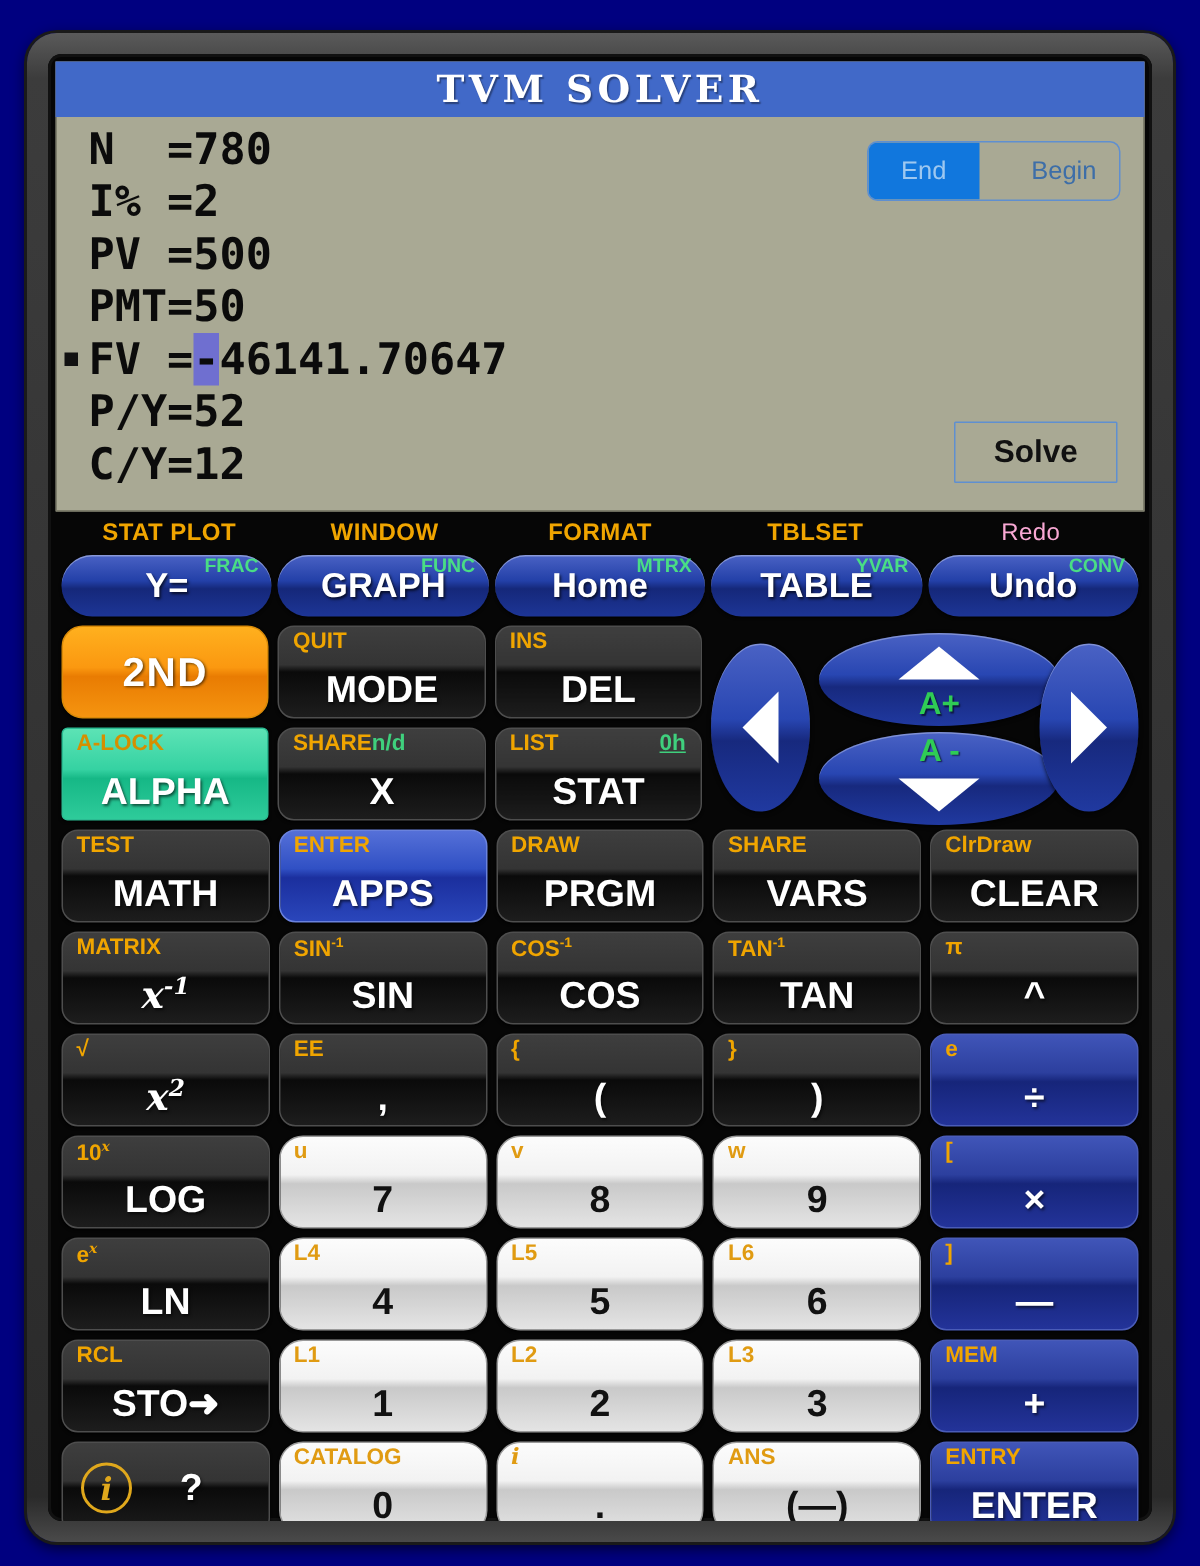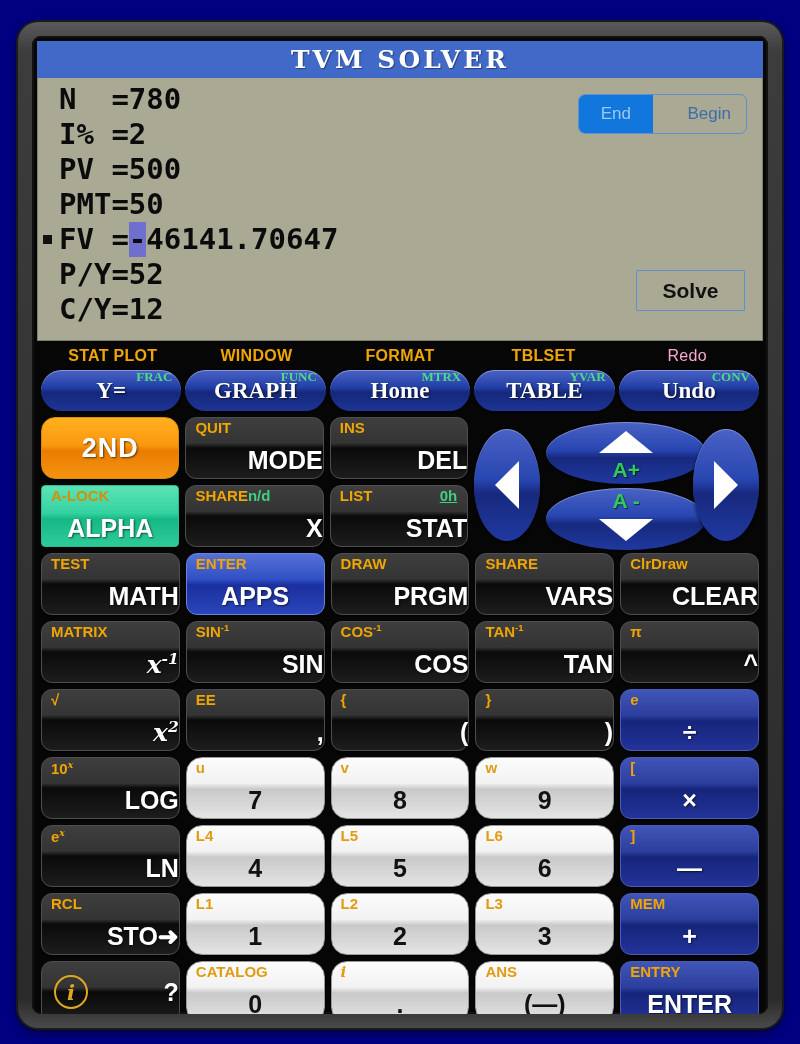--- a/index.html
+++ b/index.html
@@ -57,21 +57,21 @@
     border:1px solid #5f8fd0;overflow:hidden;display:flex;gap:20px;
   }
   .eb-seg{
     flex:1;display:flex;align-items:center;justify-content:center;
     font-size:17px;
   }
   .eb-seg.on{background:#1177dd;color:#9ec8f0;}
   .eb-seg.off{background:transparent;color:#3d6ea8;}
 
   .solve-btn{
-    position:absolute;right:18px;bottom:30px;
+    position:absolute;right:18px;bottom:19px;
     width:107px;height:39px;border-radius:1px;
     border:1px solid #5f8fd0;background:transparent;
     color:#111;font-size:21px;font-weight:bold;
     display:flex;align-items:center;justify-content:center;
   }
 
   
   .keys{position:absolute;left:5px;top:308px;right:5px;bottom:4px;}
 
   
@@ -81,21 +81,21 @@
   }
   .toprow-labels div{
     display:flex;align-items:center;justify-content:center;
     font-size:16px;font-weight:bold;color:#f0a500;
     letter-spacing:.3px;
   }
   .toprow-labels div.gray{color:#f9a8d4;font-weight:normal;font-size:16px;}
 
   .toprow{
     display:grid;grid-template-columns:repeat(5,1fr);gap:4px;
-    padding:3px 4px 0;box-sizing:border-box;height:44px;font-family:Liberation Serif, serif;
+    padding:3px 4px 0;box-sizing:border-box;height:44px;
   }
   .ovalkey{
     position:relative;border-radius:22px;
     background:linear-gradient(180deg,#4a62c4 0%,#2340a8 42%,#15287a 55%,#1d3596 100%);
     box-shadow:inset 0 1px 0 rgba(255,255,255,.35),0 1px 2px rgba(0,0,0,.8);
     display:flex;align-items:center;justify-content:center;
   }
   .ovalkey .main{
     color:#fff;font-size:23px;font-weight:bold;
     text-shadow:1px 1px 2px rgba(0,0,0,.7);
@@ -136,21 +136,20 @@
   .grid5{display:grid;grid-template-columns:repeat(5,1fr);gap:6px;padding:6px 4px 0;box-sizing:border-box;height:68px;}
   .key{
     position:relative;border-radius:11px;box-sizing:border-box;
     display:flex;align-items:flex-end;justify-content:center;
     padding-bottom:5px;
     box-shadow:0 1px 2px rgba(0,0,0,.85);
   }
   .key.dark{
     background:linear-gradient(180deg,#3e3e3e 0%,#343434 42%,#0a0a0a 50%,#1d1d1d 100%);
     border:1px solid #4e4e4e;
-    justify-content:flex-end;
   }
   .key.white{
     background:linear-gradient(180deg,#fcfcfc 0%,#f2f2f2 42%,#c9c9c9 52%,#e4e4e4 100%);
     border:1px solid #9a9a9a;border-radius:16px;
   }
   .key.blue{
     background:linear-gradient(180deg,#4055b8 0%,#2c3f9e 42%,#16257a 52%,#233399 100%);
     border:1px solid #4a5cb8;
   }
   .key.orange{

